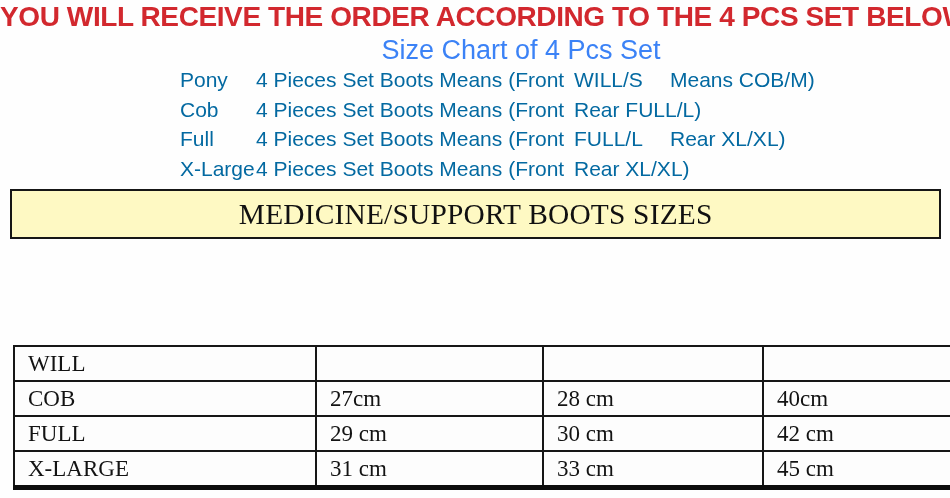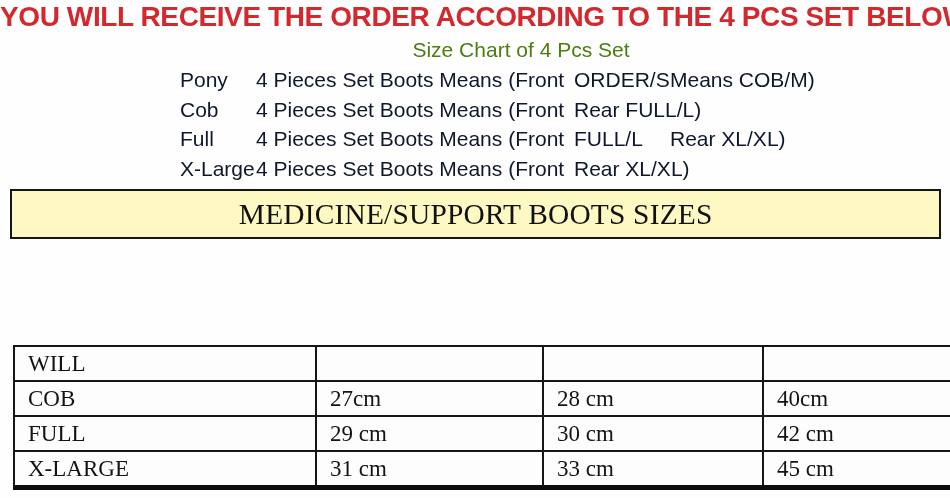--- a/index.html
+++ b/index.html
@@ -29,34 +29,34 @@
     line-height:33px;
     letter-spacing:-0.4px;
     color:#d2282e;
   }
   
   .size-chart-heading{
     margin-top:4px;
     width:fit-content;
     margin-left:auto;margin-right:auto;
     transform:translateX(46px);
-    font-size:21px;
+    font-size:27px;
     line-height:26px;
-    color:#4d7c0f;
+    color:#3b82f6;
   }
   .size-chart-list{
     margin-top:5px;
     margin-left:180px;
   }
   .sc-row{
     display:flex;
     align-items:baseline;
     height:29.5px;
     font-size:21px;
-    color:#0f172a;
+    color:#0369a1;
   }
   .sc-name{width:76px;flex:none;}
   .sc-means{width:318px;flex:none;}
   .sc-front{width:96px;flex:none;}
   .sc-rear{flex:none;}
   
   .banner{
     box-sizing:border-box;
     margin:3px 9px 0 10px;
     height:50px;
@@ -106,21 +106,21 @@
 <div class="page">
 
   <div class="note-subtitle">YOU WILL RECEIVE THE ORDER ACCORDING TO THE 4 PCS SET BELOW</div>
 
   <div class="size-chart-heading">Size Chart of 4 Pcs Set</div>
 
   <div class="size-chart-list">
     <div class="sc-row">
       <span class="sc-name">Pony</span>
       <span class="sc-means">4 Pieces Set Boots Means (Front</span>
-      <span class="sc-front">ORDER/S</span>
+      <span class="sc-front">WILL/S</span>
       <span class="sc-rear">Means COB/M)</span>
     </div>
     <div class="sc-row">
       <span class="sc-name">Cob</span>
       <span class="sc-means">4 Pieces Set Boots Means (Front</span>
       <span class="sc-rear">Rear FULL/L)</span>
     </div>
     <div class="sc-row">
       <span class="sc-name">Full</span>
       <span class="sc-means">4 Pieces Set Boots Means (Front</span>

